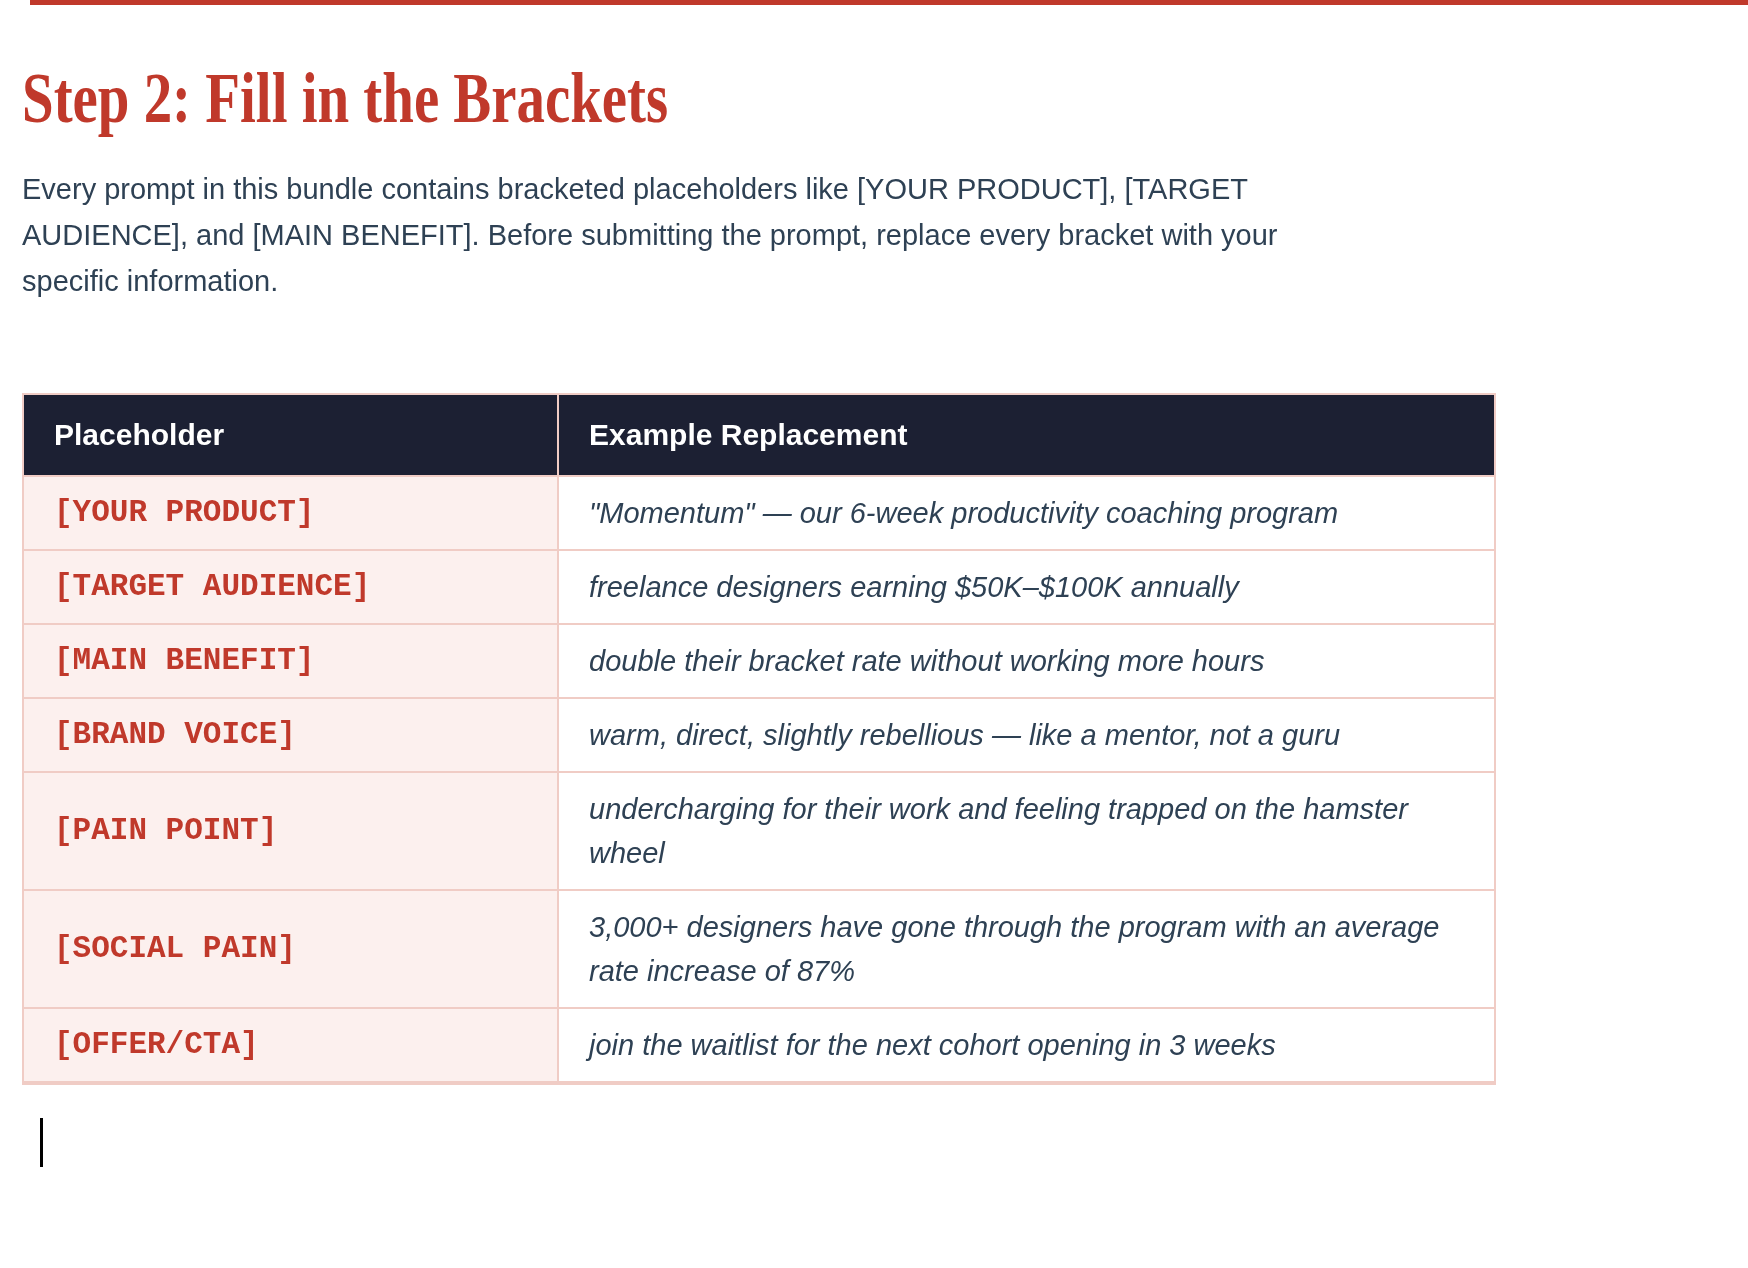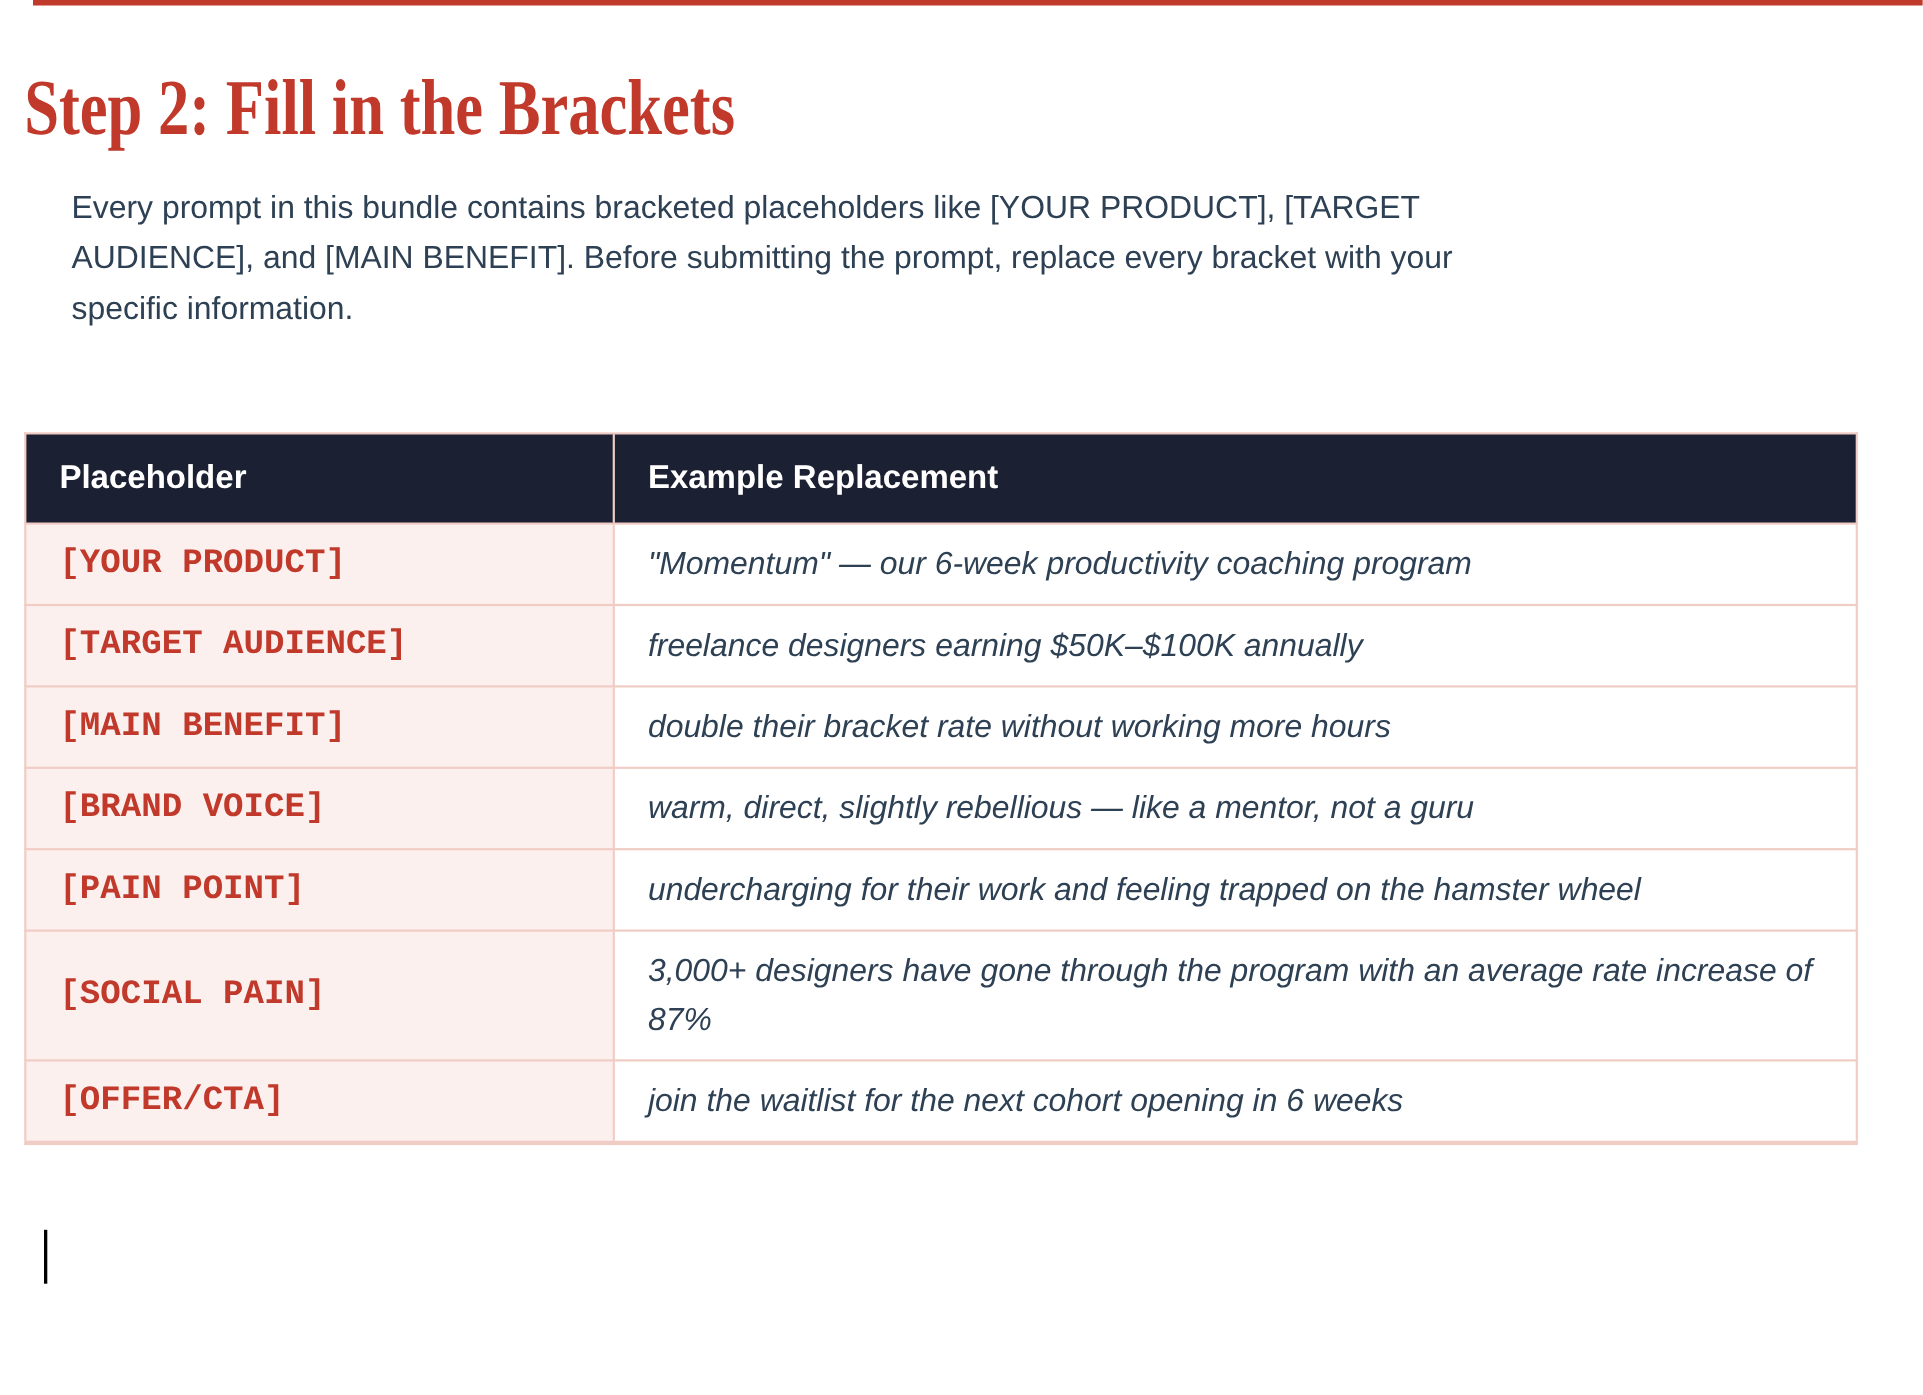--- a/index.html
+++ b/index.html
@@ -26,26 +26,25 @@
     color: var(--accent_red, #c0392b);
     white-space: nowrap;
     transform: scaleX(0.79);
     transform-origin: left center;
     margin-bottom: 28px;
   }
   .intro {
     color: var(--body_text, #2e4154);
     font-size: 29px;
     line-height: 46px;
-    margin-left: 43px;
   }
   .intro .line { white-space: nowrap; }
   table.ph-table {
     margin-top: 89px;
-    width: 1667px;
+    width: 1474px;
     border-collapse: collapse;
     border: 2px solid var(--border_pink, #f0ccc5);
     border-bottom-width: 4px;
     table-layout: fixed;
   }
   table.ph-table th {
     background: var(--header_bg, #1c2033);
     color: #ffffff;
     font-size: 30px;
     font-weight: bold;
@@ -162,21 +161,21 @@
     <td class="cell-ex">
       <span>3,000+ designers have gone through the program with an average rate increase of 87%</span>
     </td>
   </tr>
 
   <tr>
     <td class="cell-ph">
       <span>[OFFER/CTA]</span>
     </td>
     <td class="cell-ex">
-      <span>join the waitlist for the next cohort opening in 6 weeks</span>
+      <span>join the waitlist for the next cohort opening in 3 weeks</span>
     </td>
   </tr>
 </tbody>
   </table>
 
 </div>
 
 <div class="caret"></div>
 
 </body></html>

